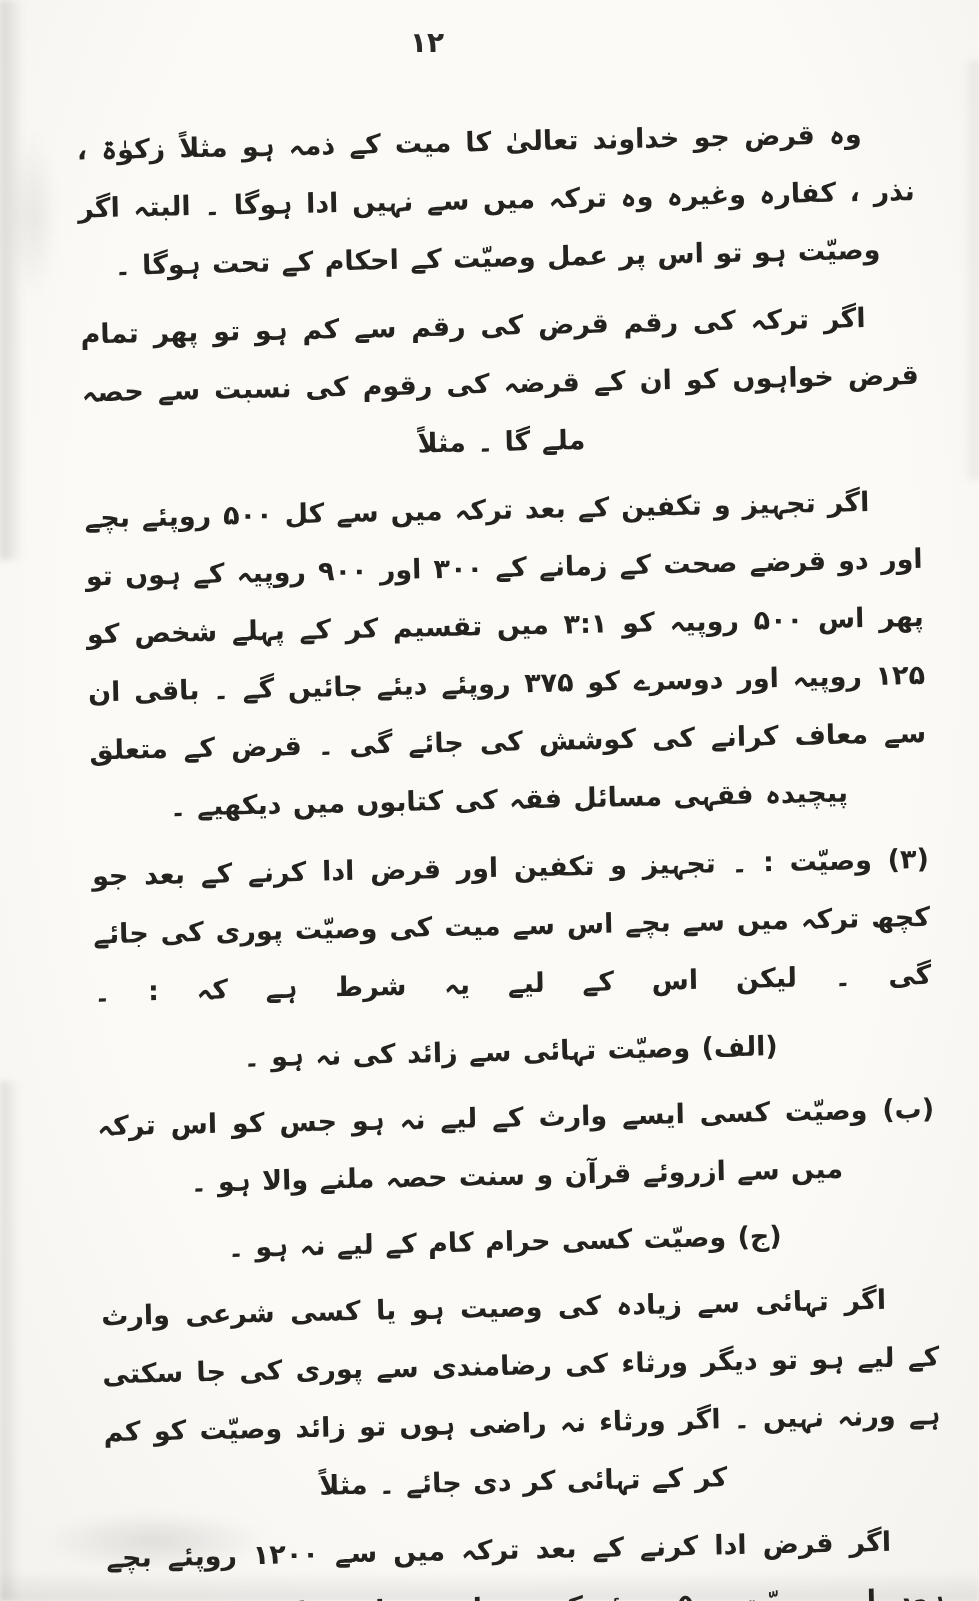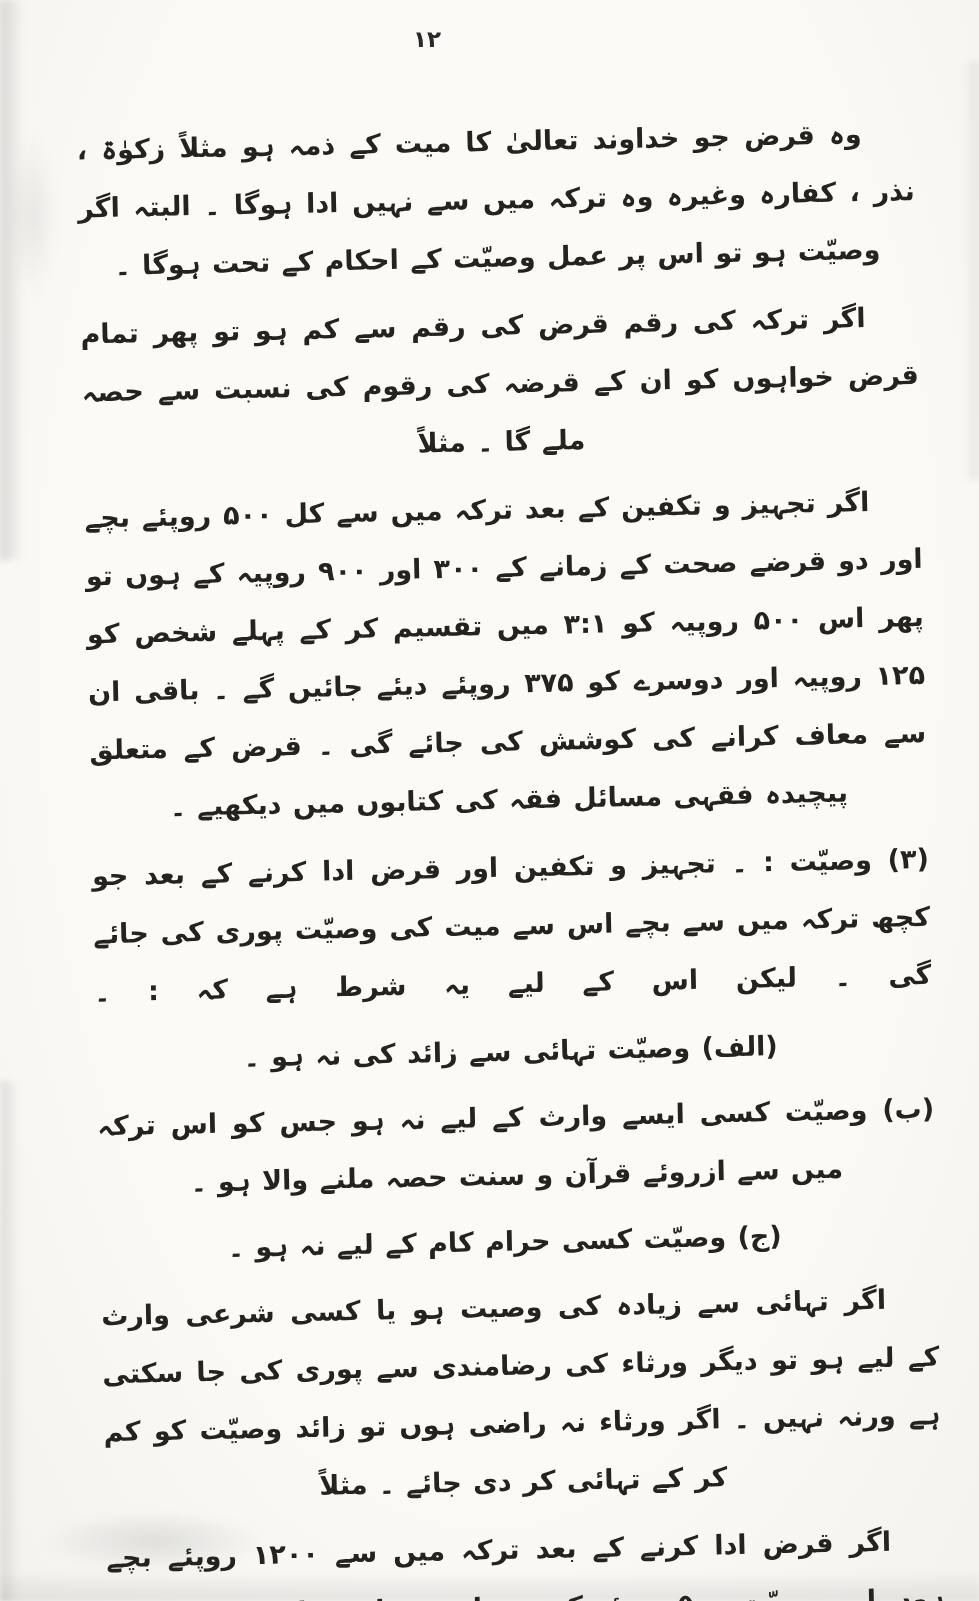--- a/index.html
+++ b/index.html
@@ -47,21 +47,21 @@
     position: absolute; left: 8px; top: 130px; width: 50px; height: 170px;
     background: radial-gradient(ellipse, rgba(90,90,88,0.10), rgba(90,90,88,0) 70%);
     filter: blur(4px);
   }
 
   
   .page-number {
     position: absolute;
     top: 26px; left: 0; width: 854px;
     text-align: center;
-    font-size: 23px;
+    font-size: 28px;
     font-weight: bold;
     letter-spacing: 2px;
     color: #2a2927;
   }
 
   .text-block {
     position: absolute;
     top: 104px;
     right: 66px;
     left: 76px;

